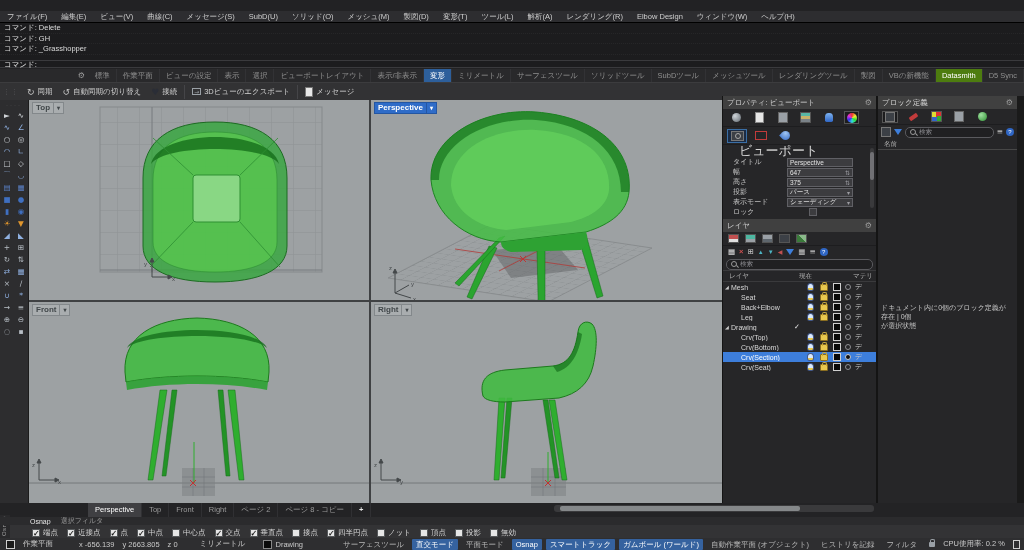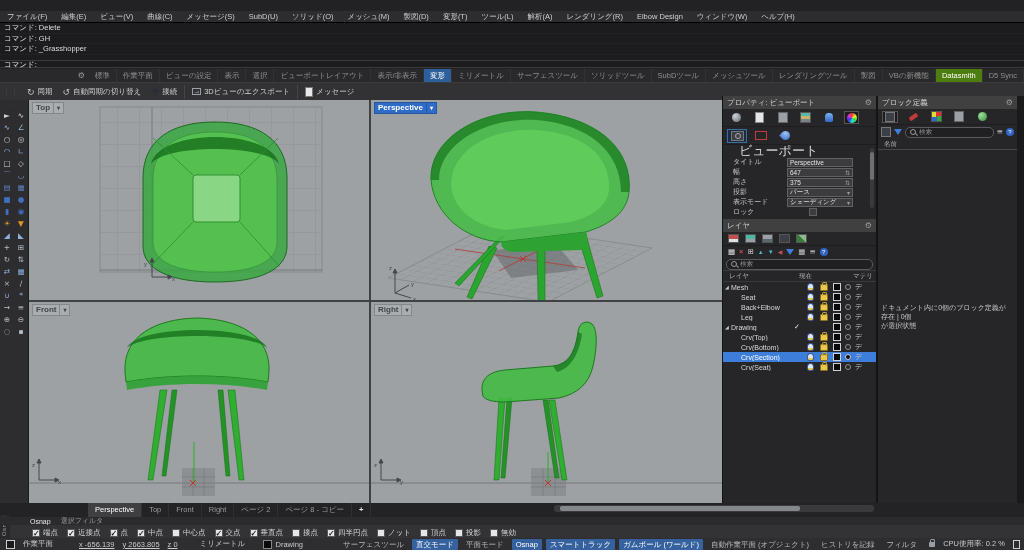--- a/index.html
+++ b/index.html
@@ -137,21 +137,21 @@
   #osnaptabs .ot1{color:#e8e8e8;font-size:7px;}
   #osnaptabs .ot2{color:#9a9a9a;font-size:7px;}
   #osnapside{left:0;top:515px;width:10px;height:23px;background:#29292b;overflow:hidden;}
   #osnapside span{position:absolute;left:-6px;top:8px;transform:rotate(-90deg);transform-origin:center;font-size:6px;color:#a0a0a0;letter-spacing:.5px;}
   #osnaprow{left:10px;top:525px;width:1014px;height:13px;background:#333335;display:flex;align-items:flex-end;gap:9px;padding-left:22px;box-sizing:border-box;}
   .oo{display:flex;align-items:center;gap:3px;white-space:nowrap;color:#d8d8d8;font-size:7.5px;}
   .oo .cb{width:8px;height:8px;background:#e6e6e6;border:1px solid #55585a;box-sizing:border-box;position:relative;}
   .oo.on .cb::after{content:"✓";position:absolute;left:0px;top:-1.5px;font-size:8px;color:#1a1a1a;font-weight:bold;}
   #statusbar{left:0;top:538px;width:1024px;height:12px;background:#2e2e30;display:flex;align-items:center;gap:8px;padding:0 4px 0 6px;box-sizing:border-box;color:#c9c9c9;font-size:7.5px;white-space:nowrap;}
   .sq{width:7px;height:7px;border:1px solid #cfcfcf;background:#1b1b1b;flex:none;}
-  .coord{color:#c9c9c9;text-decoration:underline;}
+  .coord{color:#c9c9c9;}
   .chip{display:flex;align-items:center;gap:3px;}
   .chip .sw{width:7px;height:7px;background:#0a0a0a;border:1px solid #888;}
   .sbtn{padding:0 4px;line-height:11px;border-radius:1px;color:#b9b9b9;}
   .sbtn.on{background:#35629f;color:#fff;}
   .lockicon{width:6px;height:5px;background:#9aa0a6;border-radius:1px;position:relative;flex:none;}
   .lockicon::before{content:"";position:absolute;left:1px;top:-3px;width:3px;height:3px;border:1px solid #9aa0a6;border-bottom:none;border-radius:2px 2px 0 0;}
   .endsq{margin-left:auto;width:7px;height:7px;border:1px solid #cfcfcf;}
 </style>
 </head>
 <body>

